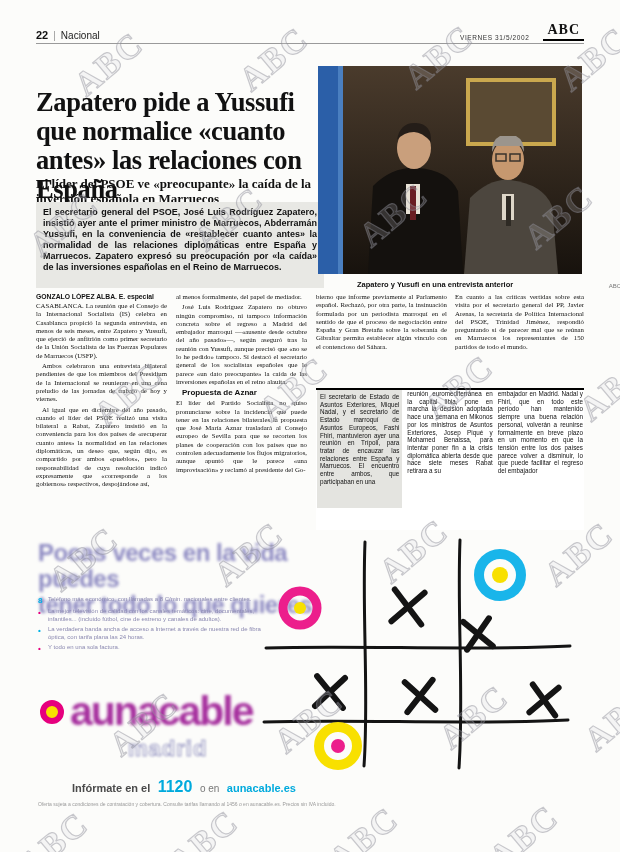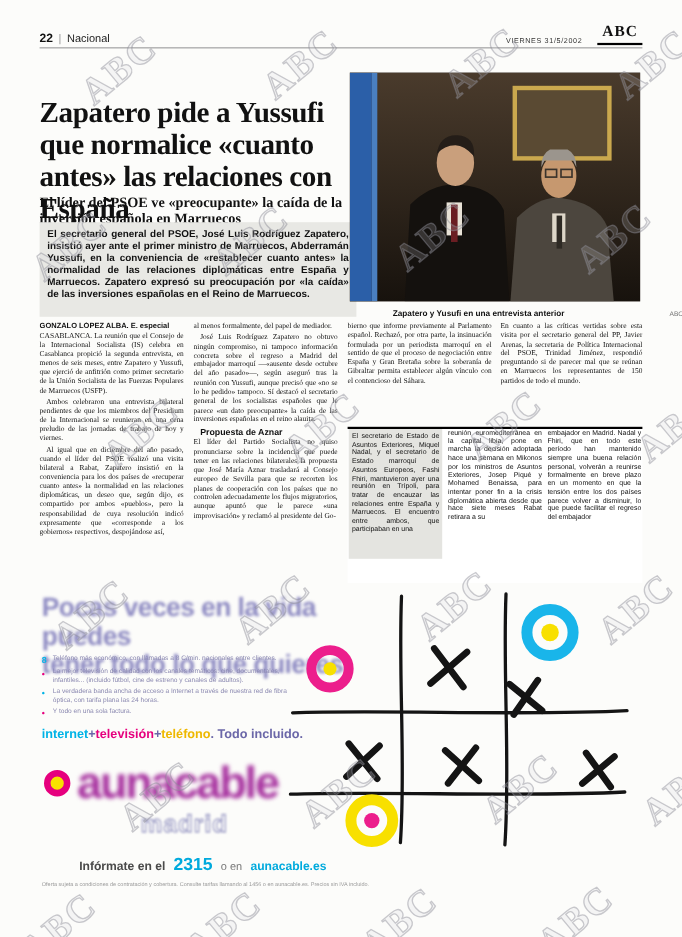--- a/index.html
+++ b/index.html
@@ -181,23 +181,20 @@
       <div class="ad-bullet">
         <span class="ad-bullet-marker" style="color: rgb(0, 179, 230);">•</span>
         <span class="ad-bullet-text">La verdadera banda ancha de acceso a Internet a través de nuestra red de fibra óptica, con tarifa plana las 24 horas.</span>
       </div>
       <div class="ad-bullet">
         <span class="ad-bullet-marker" style="color: rgb(230, 0, 126);">•</span>
         <span class="ad-bullet-text">Y todo en una sola factura.</span>
       </div>
     </div>
 
-  <div id="ad-tagline">
-    <span class="c-cyan">internet</span><span>+</span><span class="c-mag">televisión</span><span>+</span><span class="c-yel">teléfono</span><span>. Todo incluido.</span>
-  </div>
 
   <div id="ad-logo-row">
     <span id="logo-bullseye"></span>
     <span id="logo-text">aunacable</span>
   </div>
   <div id="logo-city">madrid</div>
 
   <svg id="ttt" width="312" height="238" viewBox="0 0 312 238">
     <g stroke="#141414" stroke-width="3" fill="none" stroke-linecap="round">
       <path d="M103,6 C100,80 107,160 102,230"></path>
@@ -238,21 +235,21 @@
         </g>
       <g transform="translate(282,164) rotate(7)">
           <line x1="-13" y1="-14" x2="13" y2="14"></line>
           <line x1="13" y1="-14" x2="-13" y2="14"></line>
         </g>
     </g>
   </svg>
 
   <div id="ad-cta">
     <span class="pre">Infórmate en el</span>
-    <span class="num">2315</span>
+    <span class="num">1120</span>
     <span class="mid">o en</span>
     <span class="site">aunacable.es</span>
   </div>
 
   <div id="ad-fine">Oferta sujeta a condiciones de contratación y cobertura. Consulte tarifas llamando al 1456 o en aunacable.es. Precios sin IVA incluido.</div>
 
   <div id="wm-layer">
       <span class="wm" style="left: 70px; top: 45px;">ABC</span>
       <span class="wm" style="left: 235px; top: 40px;">ABC</span>
       <span class="wm" style="left: 400px; top: 38px;">ABC</span>

